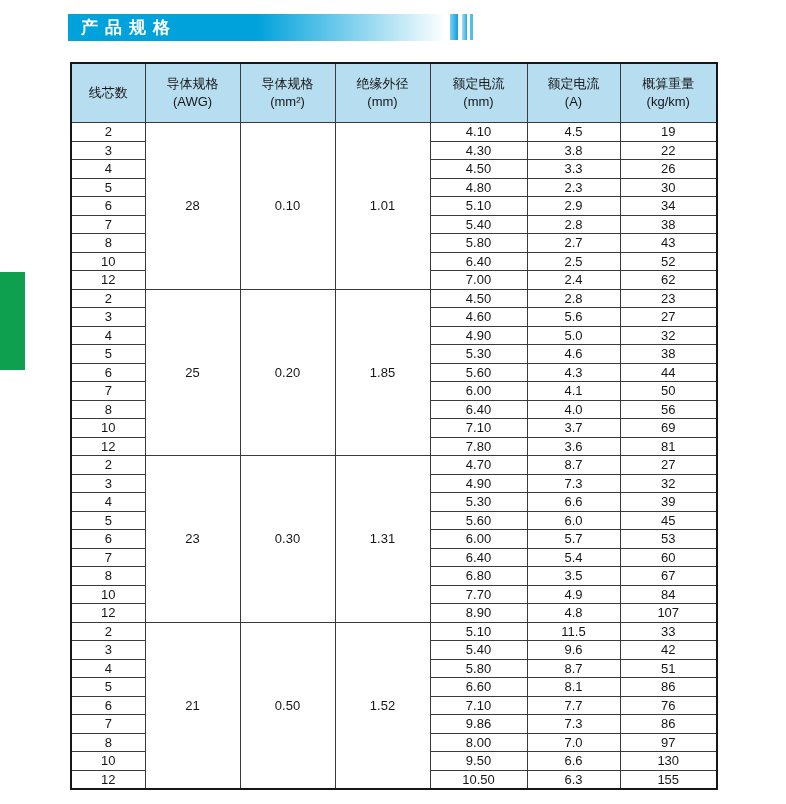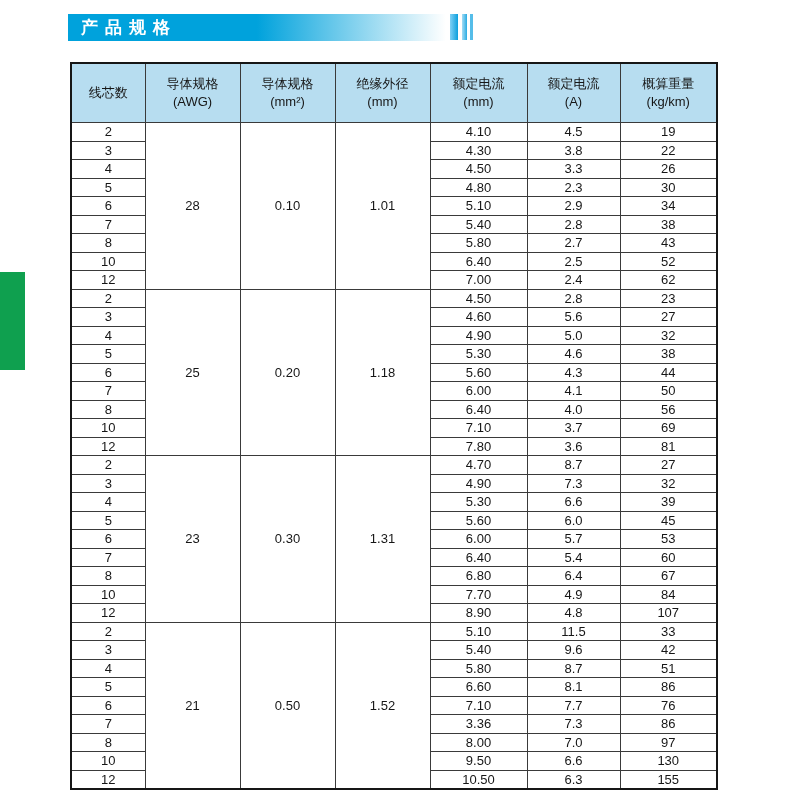--- a/index.html
+++ b/index.html
@@ -218,21 +218,21 @@
           <tr>
             <td>12</td>
             <td>7.00</td>
             <td>2.4</td>
             <td>62</td>
           </tr>
           <tr>
             <td>2</td>
             <td rowspan="9">25</td>
             <td rowspan="9">0.20</td>
-            <td rowspan="9">1.18</td>
+            <td rowspan="9">1.85</td>
             <td>4.50</td>
             <td>2.8</td>
             <td>23</td>
           </tr>
           <tr>
             <td>3</td>
             <td>4.60</td>
             <td>5.6</td>
             <td>27</td>
           </tr>
@@ -313,21 +313,21 @@
           </tr>
           <tr>
             <td>7</td>
             <td>6.40</td>
             <td>5.4</td>
             <td>60</td>
           </tr>
           <tr>
             <td>8</td>
             <td>6.80</td>
-            <td>6.4</td>
+            <td>3.5</td>
             <td>67</td>
           </tr>
           <tr>
             <td>10</td>
             <td>7.70</td>
             <td>4.9</td>
             <td>84</td>
           </tr>
           <tr>
             <td>12</td>
@@ -363,21 +363,21 @@
             <td>86</td>
           </tr>
           <tr>
             <td>6</td>
             <td>7.10</td>
             <td>7.7</td>
             <td>76</td>
           </tr>
           <tr>
             <td>7</td>
-            <td>3.36</td>
+            <td>9.86</td>
             <td>7.3</td>
             <td>86</td>
           </tr>
           <tr>
             <td>8</td>
             <td>8.00</td>
             <td>7.0</td>
             <td>97</td>
           </tr>
           <tr>

